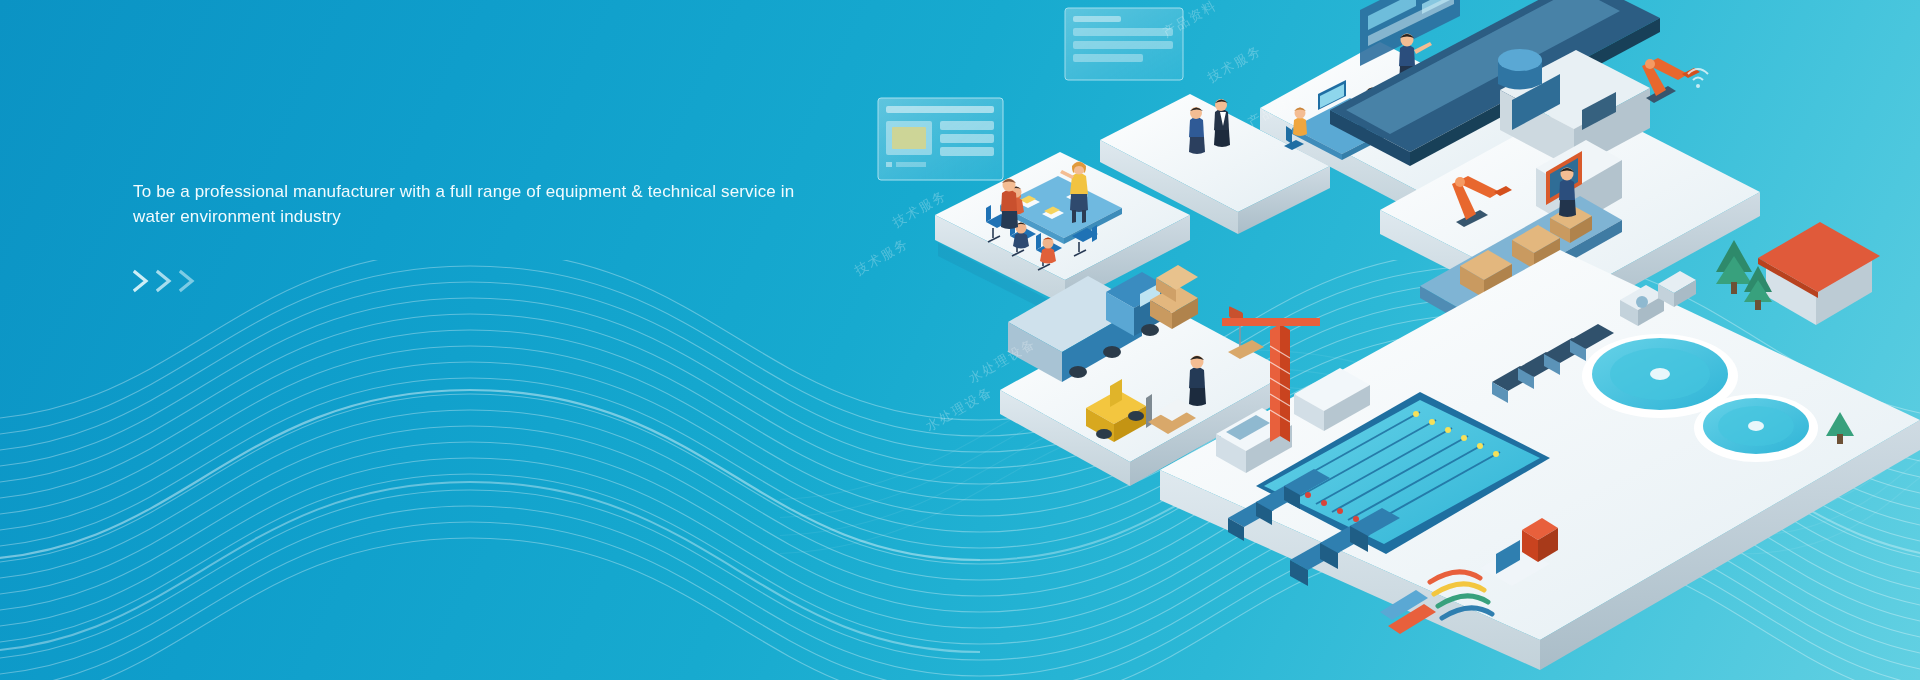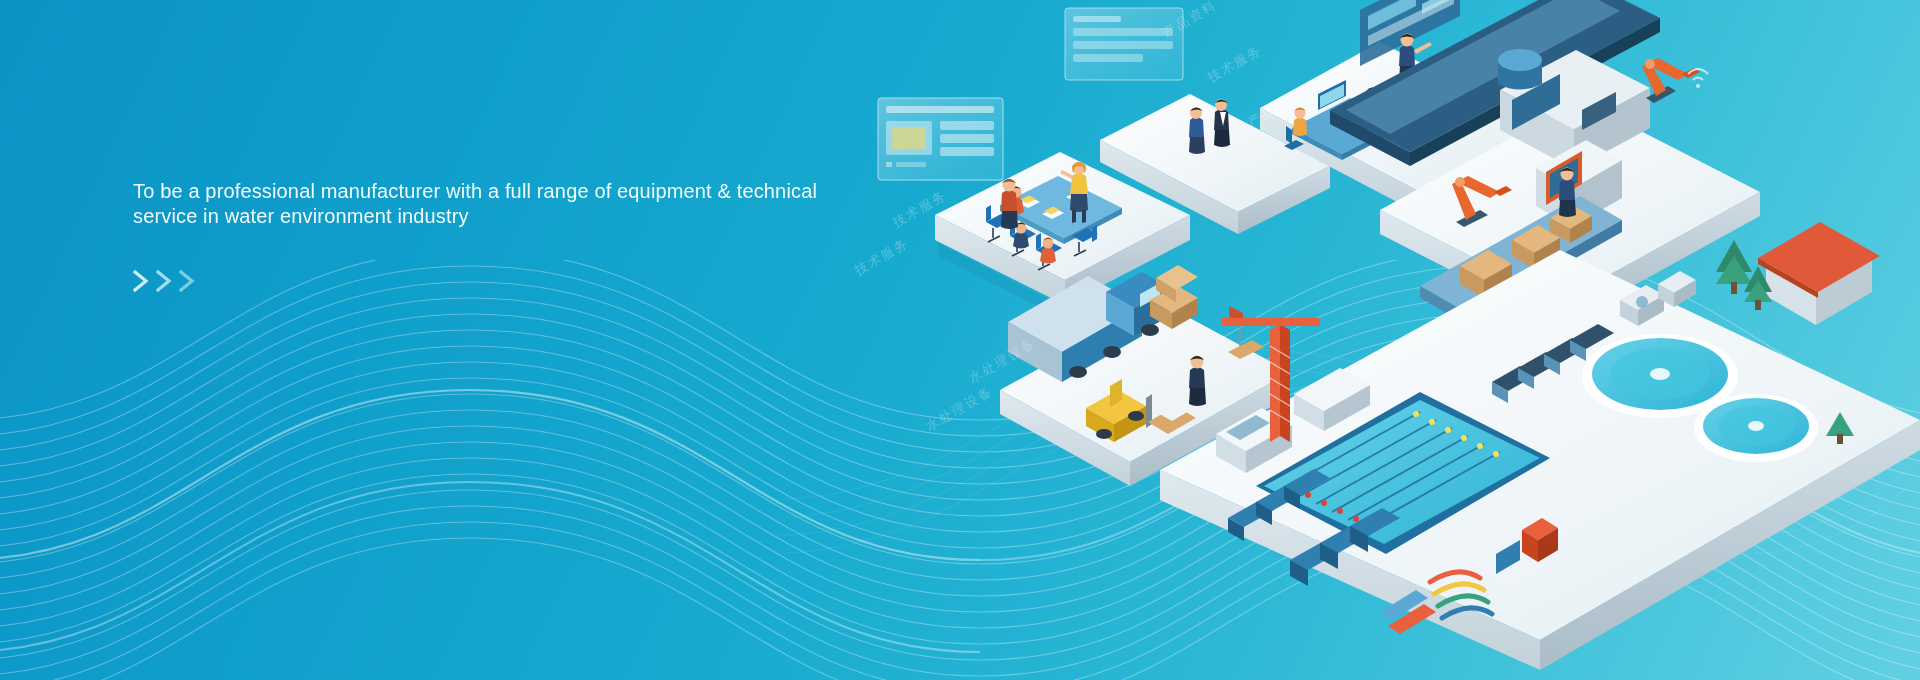--- a/index.html
+++ b/index.html
@@ -43,21 +43,21 @@
     font-size: 41px;
     line-height: 52px;
     font-weight: 700;
     color: #ffffff;
     letter-spacing: 1.5px;
     white-space: nowrap;
     text-shadow: 0 1px 3px rgba(0,60,90,.18);
   }
   .subline {
     margin-top: 11px;
-    font-size: 20px;
+    font-size: 17px;
     line-height: 25px;
     font-weight: 400;
     color: #f2fbfe;
     max-width: 695px;
     letter-spacing: .15px;
   }
   .chevrons {
     margin-top: 40px;
     display: flex;
     align-items: center;

